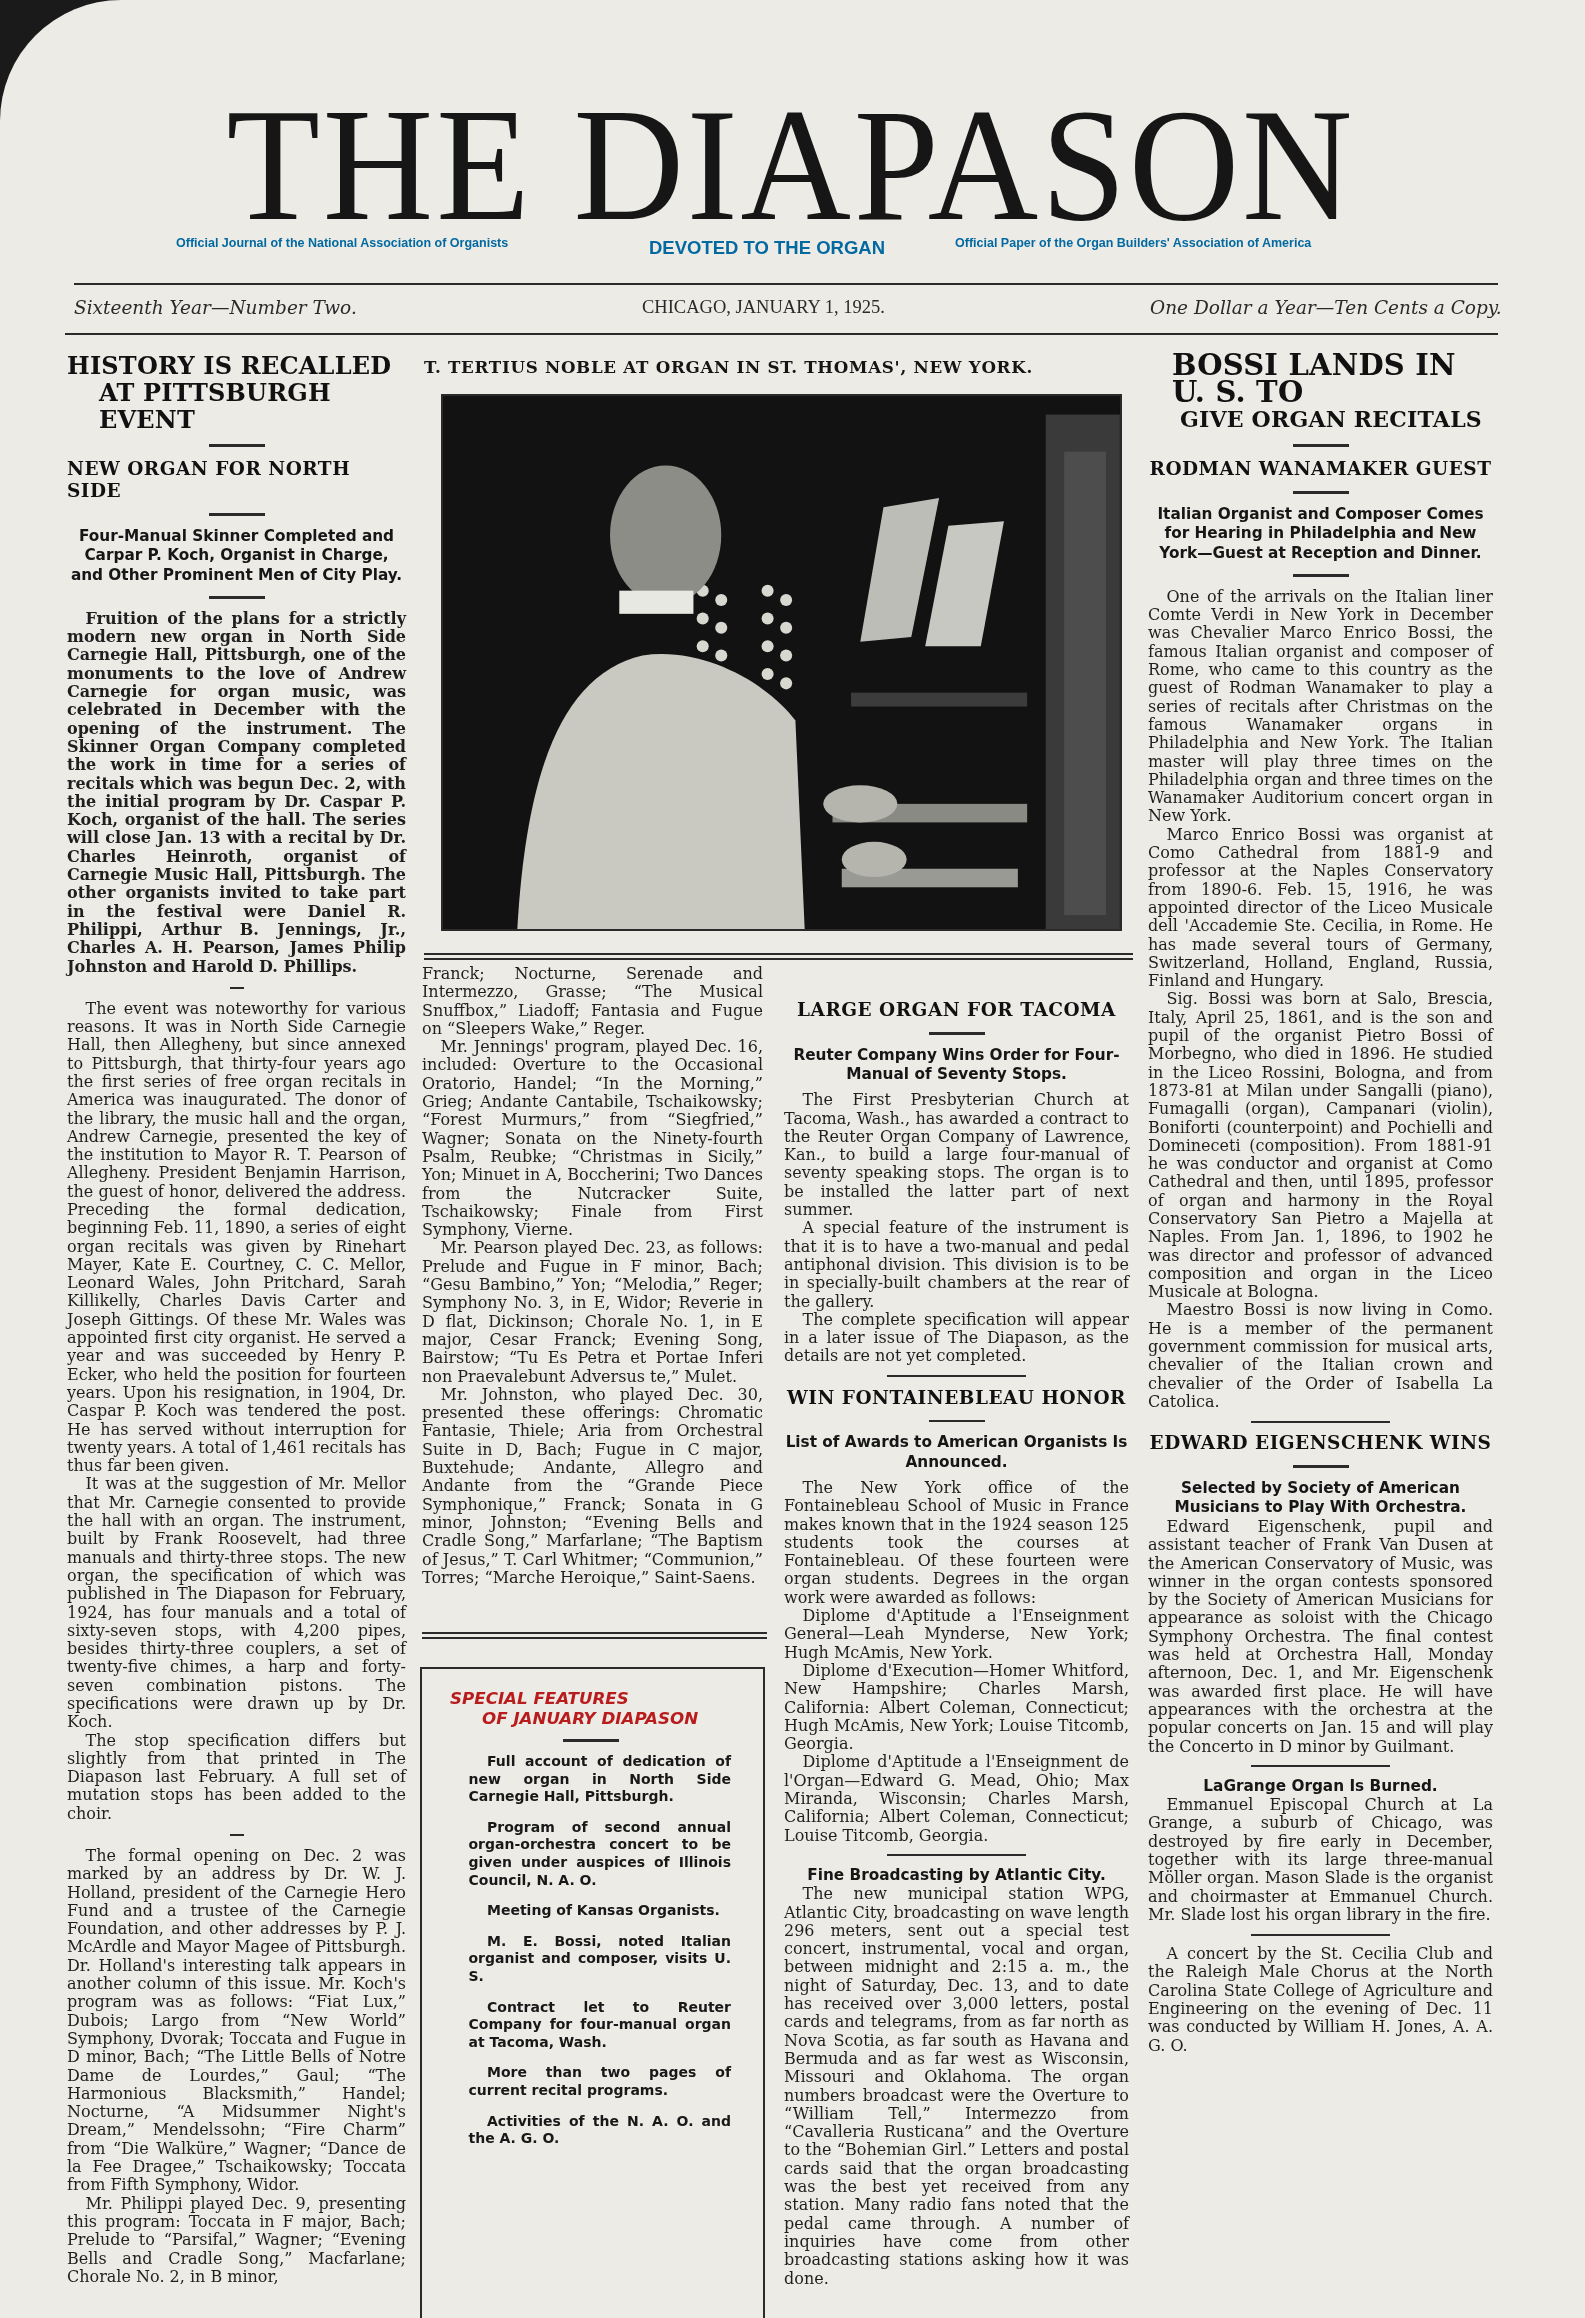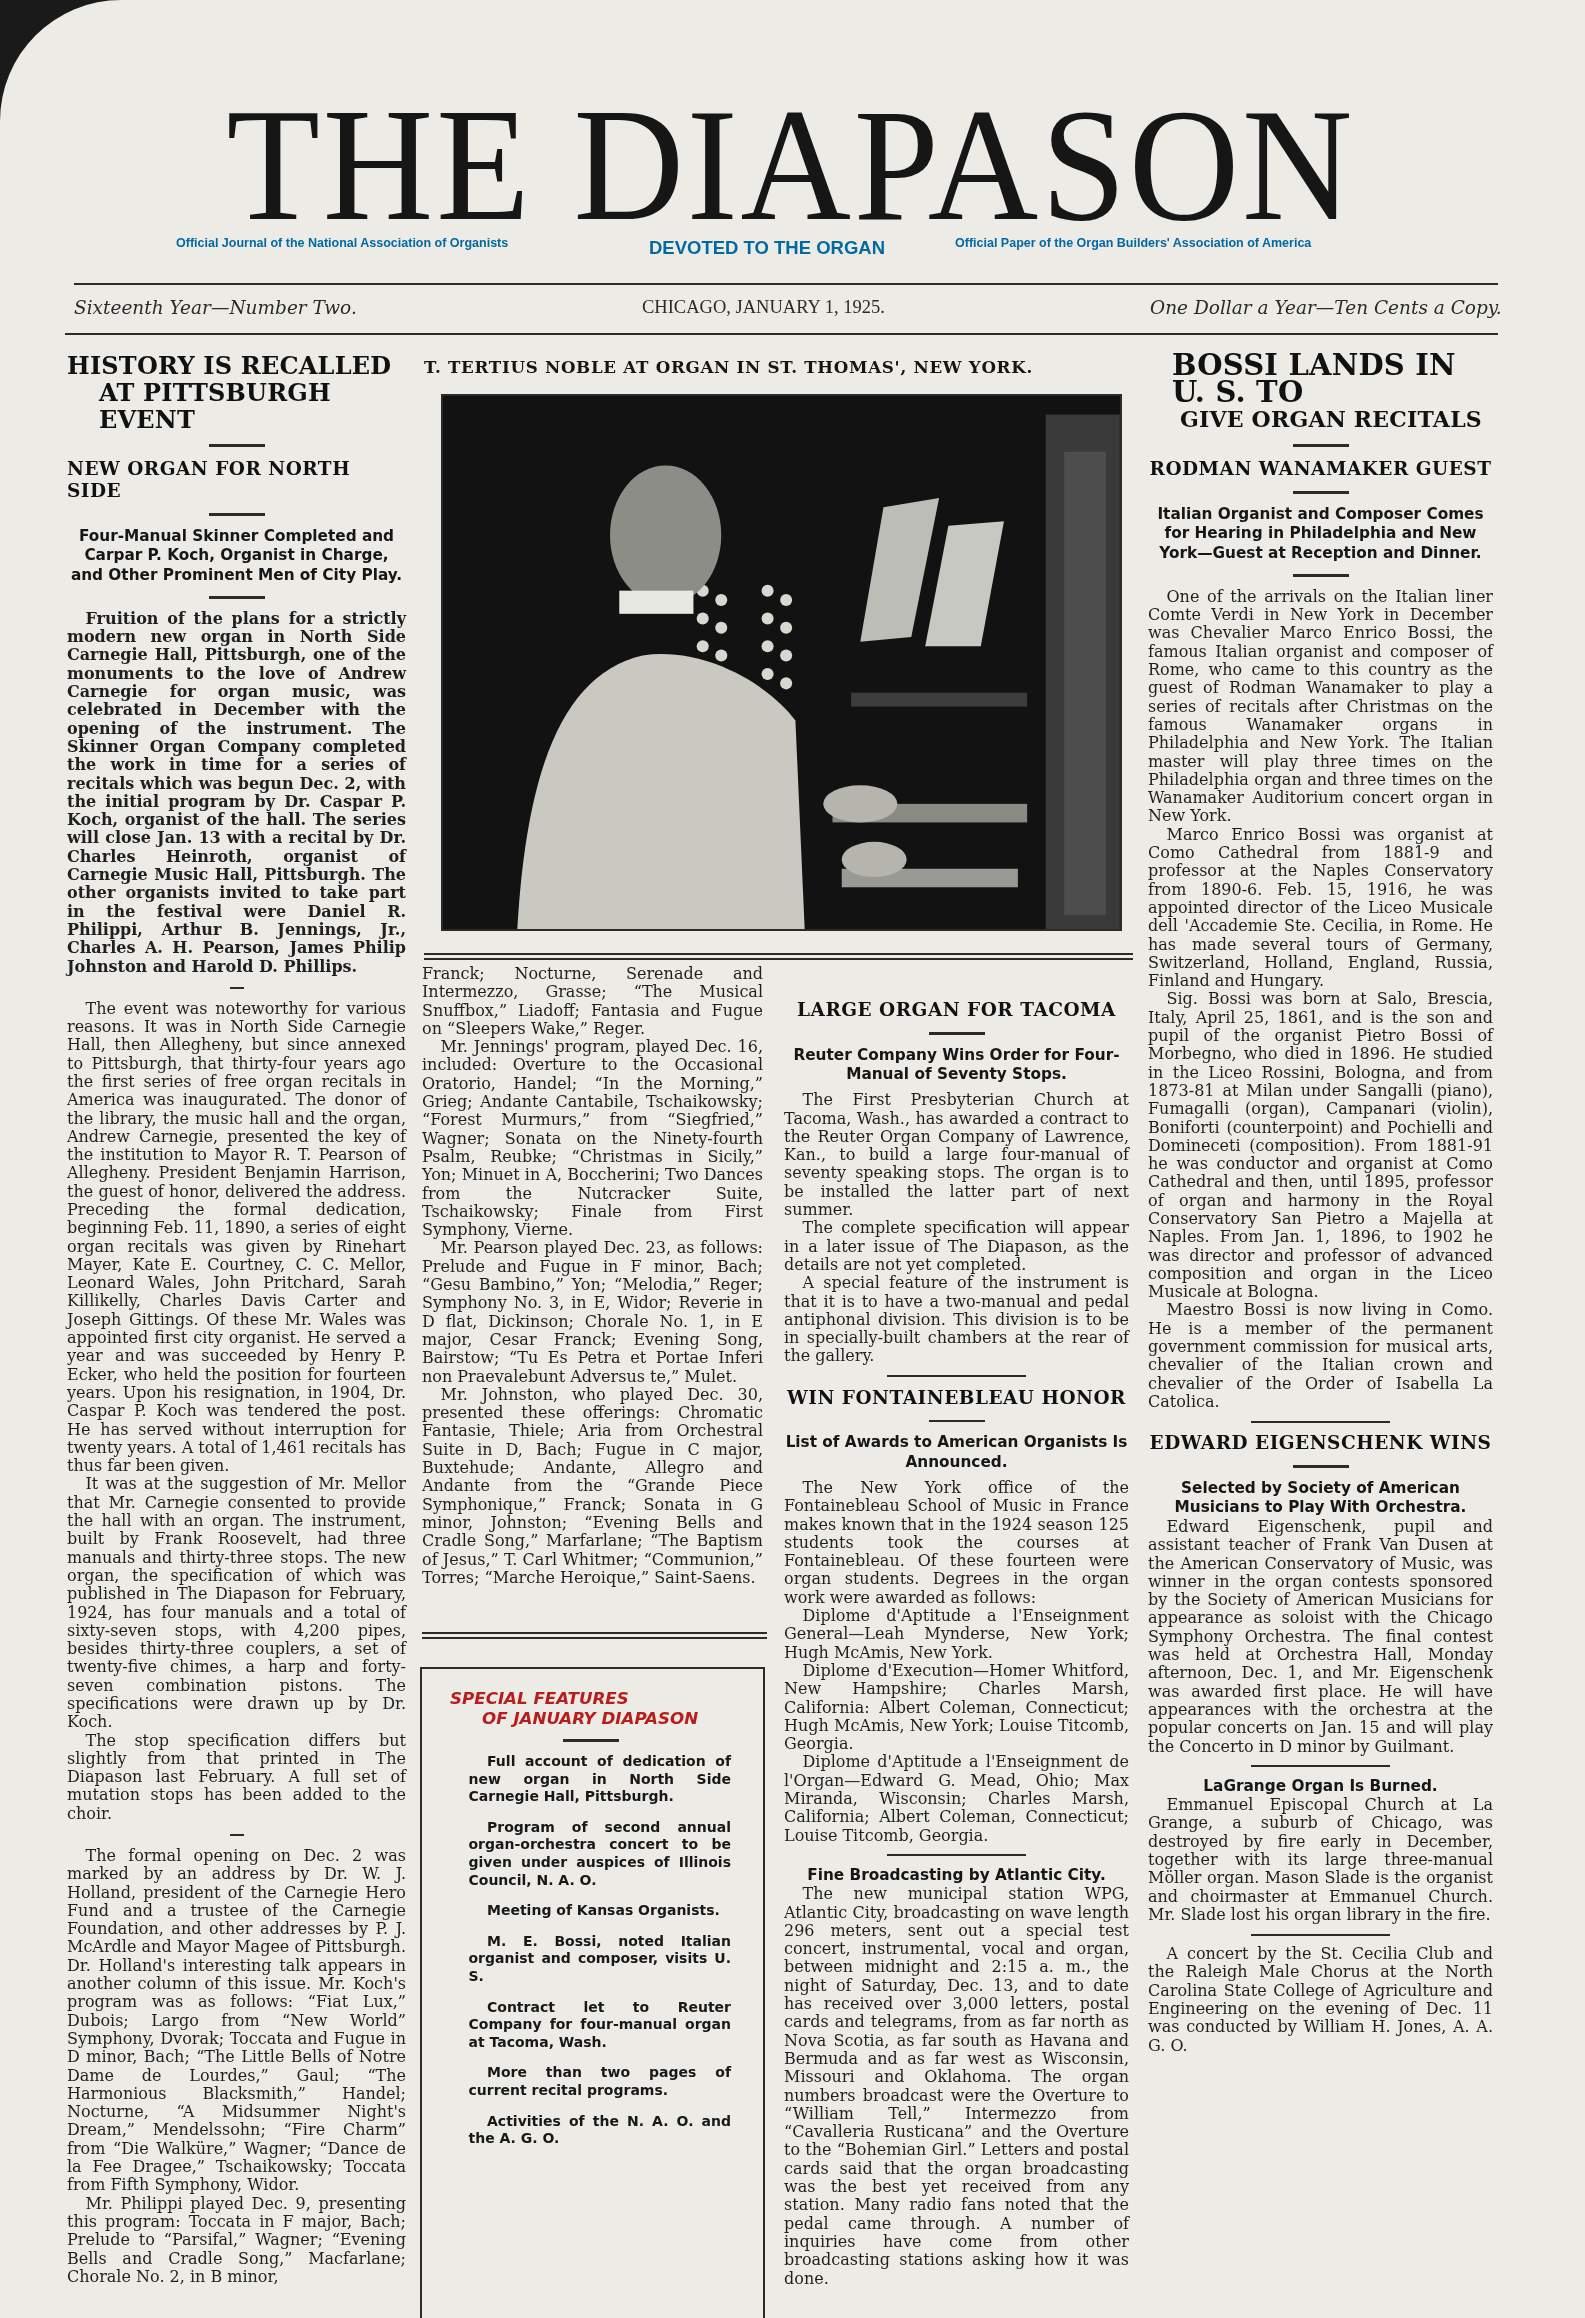--- a/index.html
+++ b/index.html
@@ -144,22 +144,22 @@
     <div class="features-item">More than two pages of current recital programs.</div>
     <div class="features-item">Activities of the N. A. O. and the A. G. O.</div>
   </div>
 
   <div class="col" style="left:784px; top:999px; width:345px;">
     <div class="head-md">LARGE ORGAN FOR TACOMA</div>
     <div class="dash"></div>
     <div class="deck">Reuter Company Wins Order for Four-Manual of Seventy Stops.</div>
     <div style="height:6.5px"></div>
     <p>The First Presbyterian Church at Tacoma, Wash., has awarded a contract to the Reuter Organ Company of Lawrence, Kan., to build a large four-manual of seventy speaking stops. The organ is to be installed the latter part of next summer.</p>
+    <p>A special feature of the instrument is that it is to have a two-manual and pedal antiphonal division. This division is to be in specially-built chambers at the rear of the gallery.</p>
     <p>The complete specification will appear in a later issue of The Diapason, as the details are not yet completed.</p>
-    <p>A special feature of the instrument is that it is to have a two-manual and pedal antiphonal division. This division is to be in specially-built chambers at the rear of the gallery.</p>
     <div class="dash-long"></div>
     <div class="head-md">WIN FONTAINEBLEAU HONOR</div>
     <div class="dash"></div>
     <div class="deck">List of Awards to American Organists Is Announced.</div>
     <div style="height:6.5px"></div>
     <p>The New York office of the Fontainebleau School of Music in France makes known that in the 1924 season 125 students took the courses at Fontainebleau. Of these fourteen were organ students. Degrees in the organ work were awarded as follows:</p>
     <p>Diplome d'Aptitude a l'Enseignment General—Leah Mynderse, New York; Hugh McAmis, New York.</p>
     <p>Diplome d'Execution—Homer Whitford, New Hampshire; Charles Marsh, California: Albert Coleman, Connecticut; Hugh McAmis, New York; Louise Titcomb, Georgia.</p>
     <p>Diplome d'Aptitude a l'Enseignment de l'Organ—Edward G. Mead, Ohio; Max Miranda, Wisconsin; Charles Marsh, California; Albert Coleman, Connecticut; Louise Titcomb, Georgia.</p>
     <div class="dash-long"></div>

